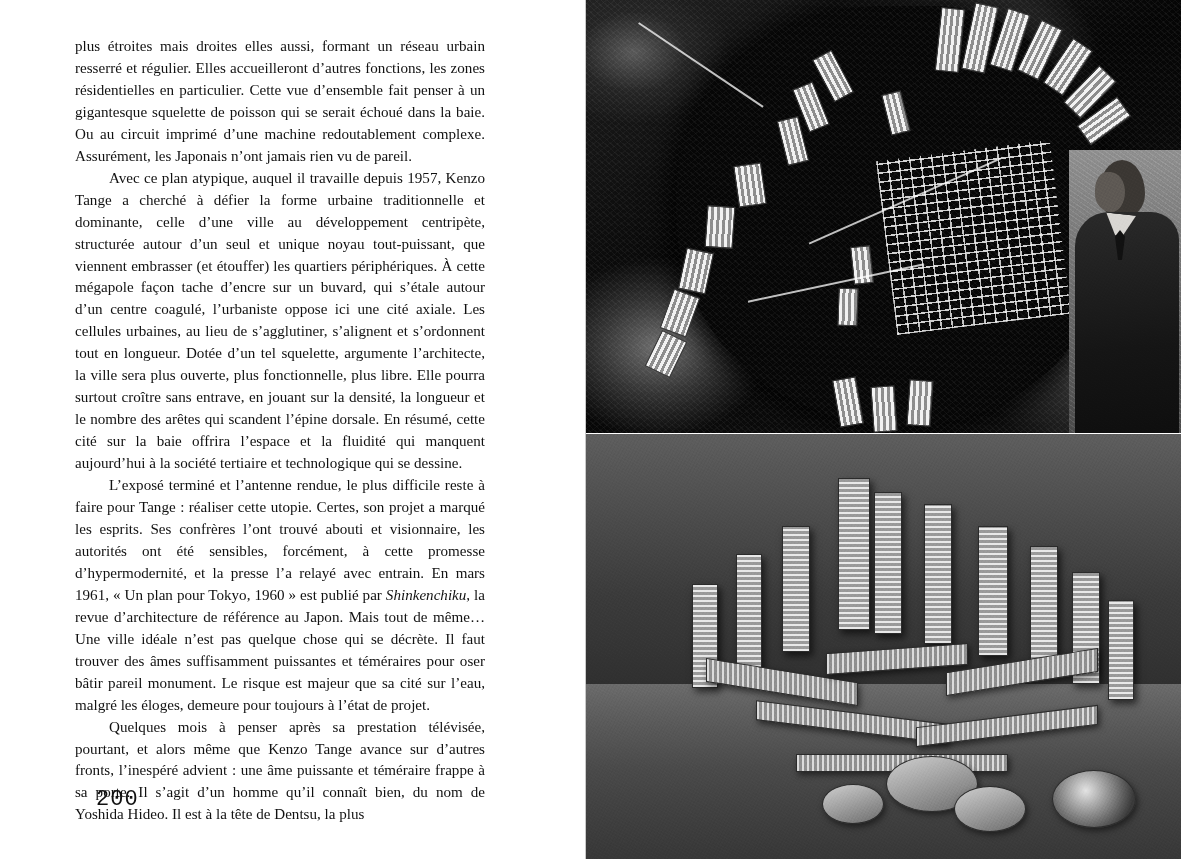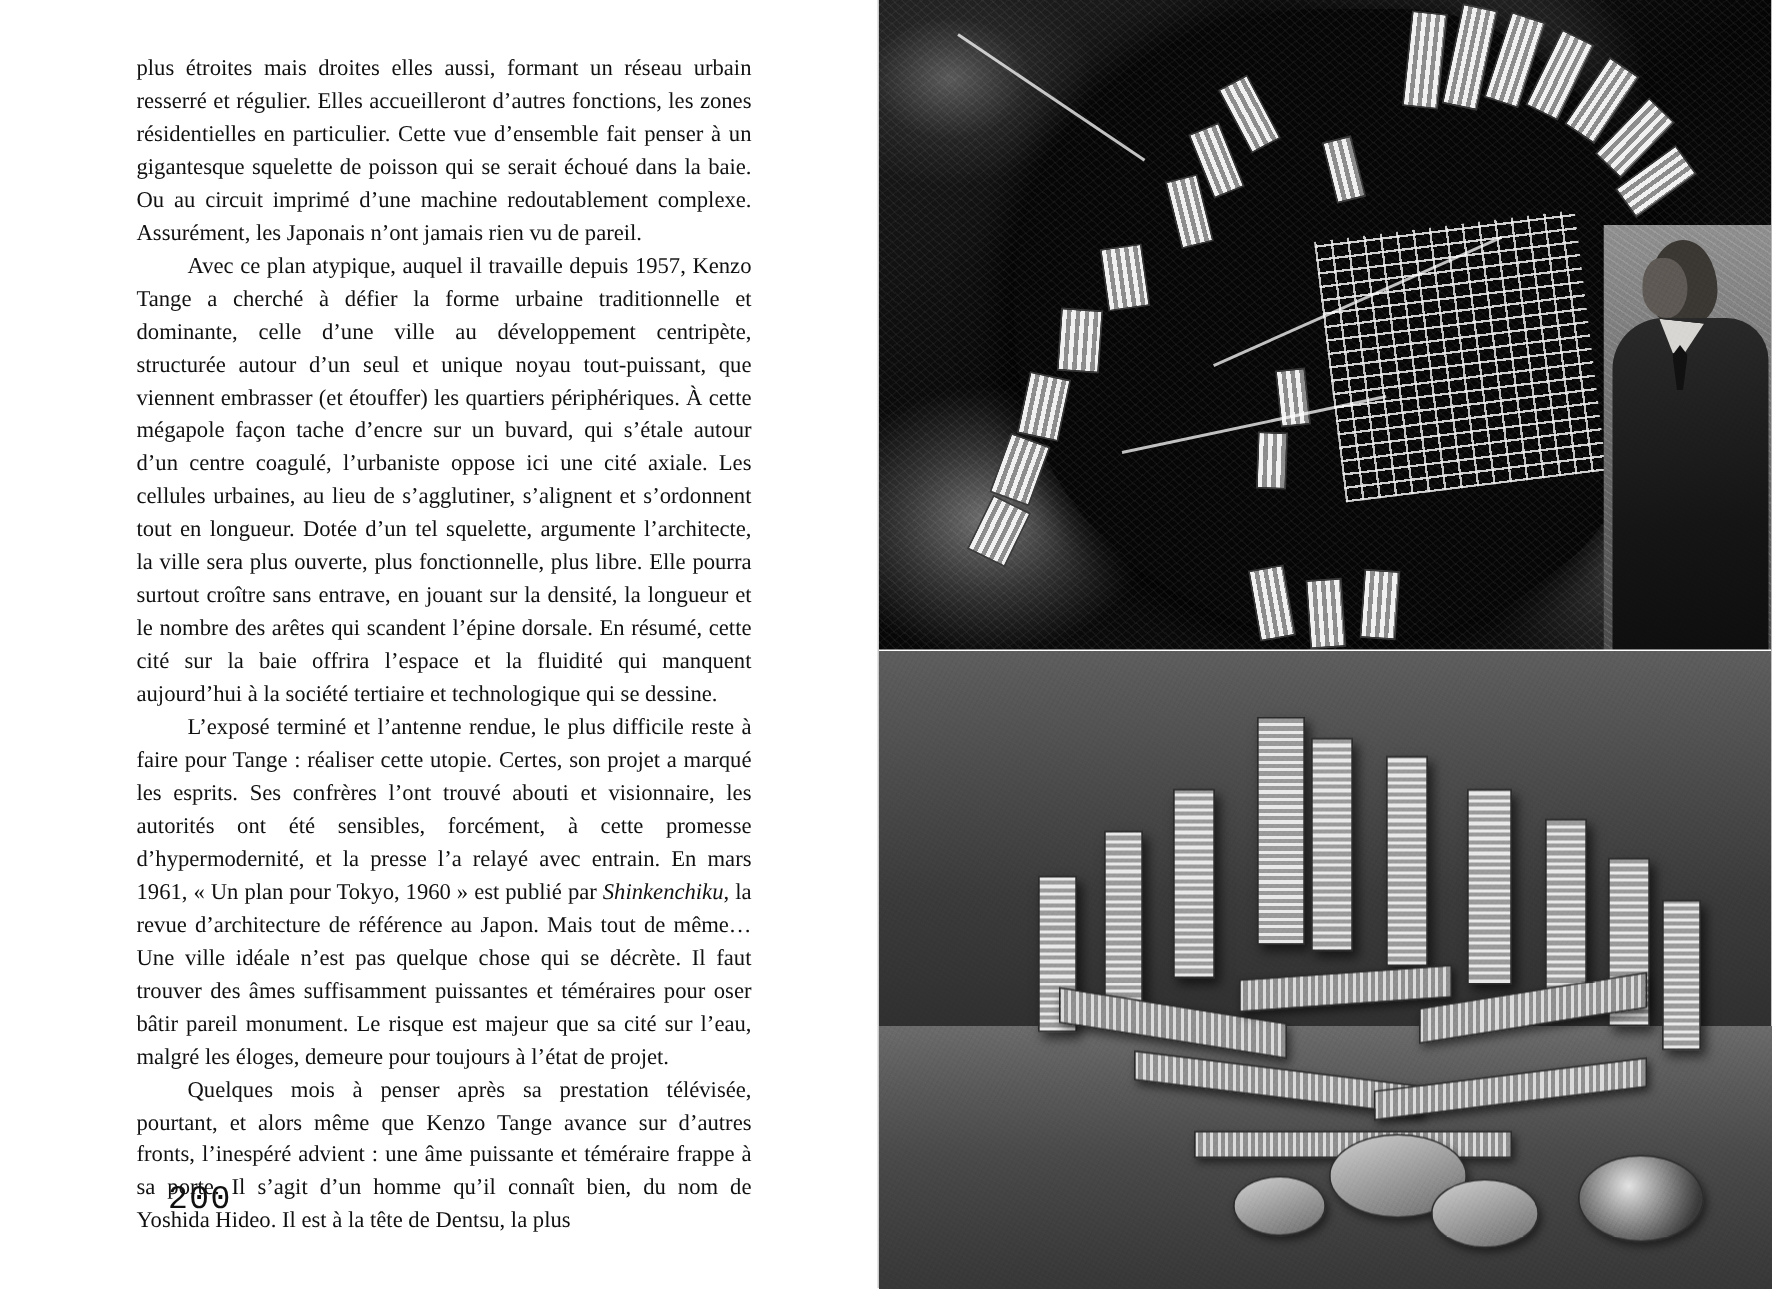--- a/index.html
+++ b/index.html
@@ -12,21 +12,21 @@
     width: 1181px;
     height: 859px;
     background: #ffffff;
     overflow: hidden;
     font-family: "Liberation Serif", serif;
   }
 
   
   .left-page {
     position: absolute;
-    left: 16px;
+    left: 0;
     top: 0;
     width: 586px;
     height: 859px;
     background: #ffffff;
   }
   .text-column {
     position: absolute;
     left: 75px;
     top: 36px;
     width: 410px;

